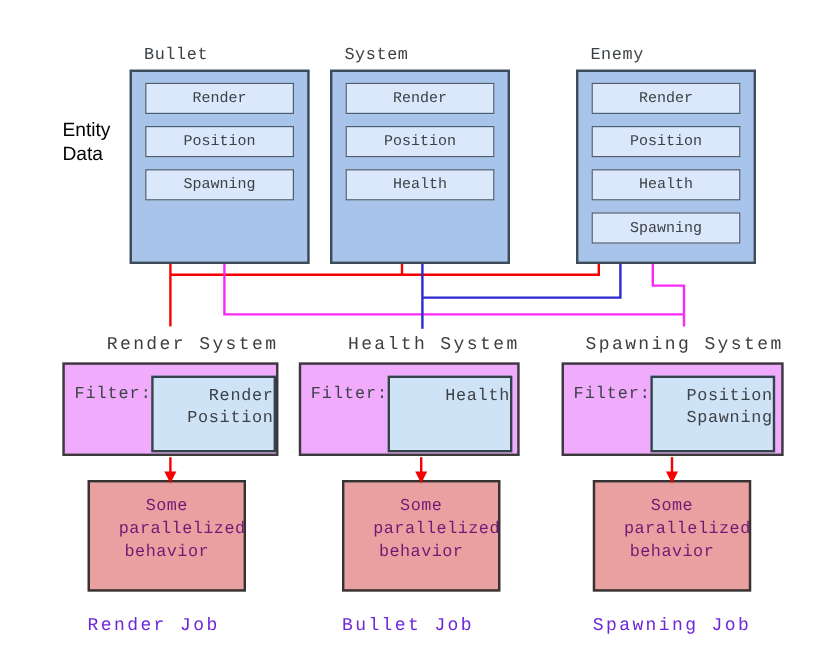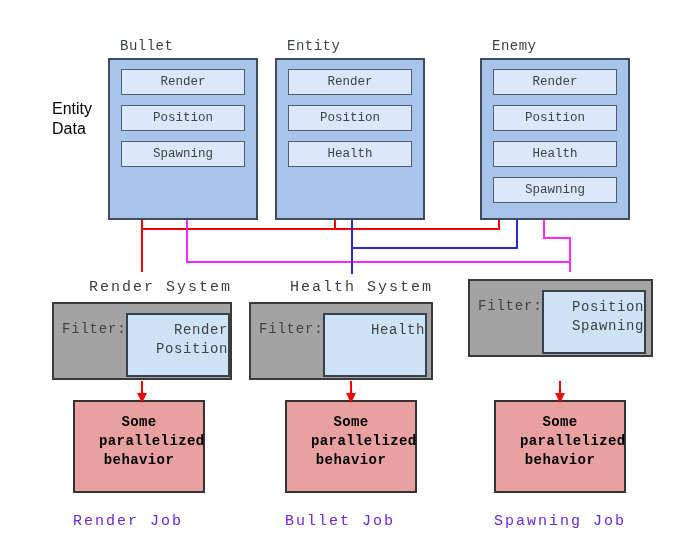--- a/index.html
+++ b/index.html
@@ -12,30 +12,30 @@
   .entity{position:absolute;top:38px;width:130px;}
   .entity-title{font-size:14px;letter-spacing:0.5px;padding-left:12px;height:20px;color:#3d4247;}
   .entity-box{position:relative;width:146px;height:158px;background:#a9c4eb;border:2px solid #3e4c59;}
   .component{width:122px;height:24px;margin:0 auto;background:#dbe8fc;border:1.5px solid #4e5e6e;
              text-align:center;line-height:24px;font-size:12.5px;color:#3d4247;}
   .component.first{margin-top:9px;}
   .component + .component{margin-top:10px;}
 
   .system{position:absolute;top:279px;text-align:right;}
   .system-title{font-size:15px;letter-spacing:2px;padding-left:6px;height:23px;color:#3b3f42;white-space:nowrap;}
-  .system-box{position:relative;height:74px;background:#a3a3a3;border:2px solid #3a3a3a;}
+  .system-box{position:relative;height:74px;background:#f0abfc;border:2px solid #3a3a3a;}
   .filter-label{position:absolute;left:8px;top:17px;font-size:14px;letter-spacing:0.8px;color:#3d4247;}
   .filter-box{position:absolute;left:72px;top:9px;width:92px;height:54px;background:#cfe3f7;border:2px solid #37414b;
               padding:6px 0 0 8px;box-sizing:content-box;}
   .filter-line{font-size:14px;letter-spacing:0.6px;line-height:19px;color:#3d4247;white-space:nowrap;}
 
   .job{position:absolute;top:400px;width:132px;}
   .job-box{width:128px;height:78px;background:#e8a0a0;border:2px solid #333333;
            text-align:center;padding-top:11px;box-sizing:content-box;}
-  .job-text{font-size:14px;letter-spacing:0.4px;line-height:19px;color:#000000;padding:0 24px;font-weight:bold;}
+  .job-text{font-size:14px;letter-spacing:0.4px;line-height:19px;color:#701a75;padding:0 24px;}
   .job-caption{margin-top:20px;font-size:15px;letter-spacing:2px;color:#6d28d9;white-space:nowrap;}
 
   .connector-layer{position:absolute;left:0;top:0;width:694px;height:538px;pointer-events:none;z-index:5;}
 </style>
 </head>
 <body>
 
 <div class="canvas">
 
   <div class="entity-data-label sans">Entity Data</div>
@@ -43,21 +43,21 @@
   <div class="entity" style="left:108px;">
     <div class="entity-title">Bullet</div>
     <div class="entity-box">
       <div class="component first">Render</div>
       <div class="component">Position</div>
       <div class="component">Spawning</div>
     </div>
   </div>
 
   <div class="entity" style="left:275px;">
-    <div class="entity-title">Entity</div>
+    <div class="entity-title">System</div>
     <div class="entity-box">
       <div class="component first">Render</div>
       <div class="component">Position</div>
       <div class="component">Health</div>
     </div>
   </div>
 
   <div class="entity" style="left:440px;padding-left:40px;">
     <div class="entity-title">Enemy</div>
     <div class="entity-box">
@@ -84,20 +84,21 @@
     <div class="system-box" style="width:180px;">
       <div class="filter-label">Filter:</div>
       <div class="filter-box">
         <div class="filter-line">Health</div>
         <div class="filter-line"></div>
       </div>
     </div>
   </div>
 
   <div class="system" style="left:468px;">
+    <div class="system-title">Spawning System</div>
     <div class="system-box" style="width:181px;">
       <div class="filter-label">Filter:</div>
       <div class="filter-box">
         <div class="filter-line">Position</div>
         <div class="filter-line">Spawning</div>
       </div>
     </div>
   </div>
 
   <div class="job" style="left:73px;">

